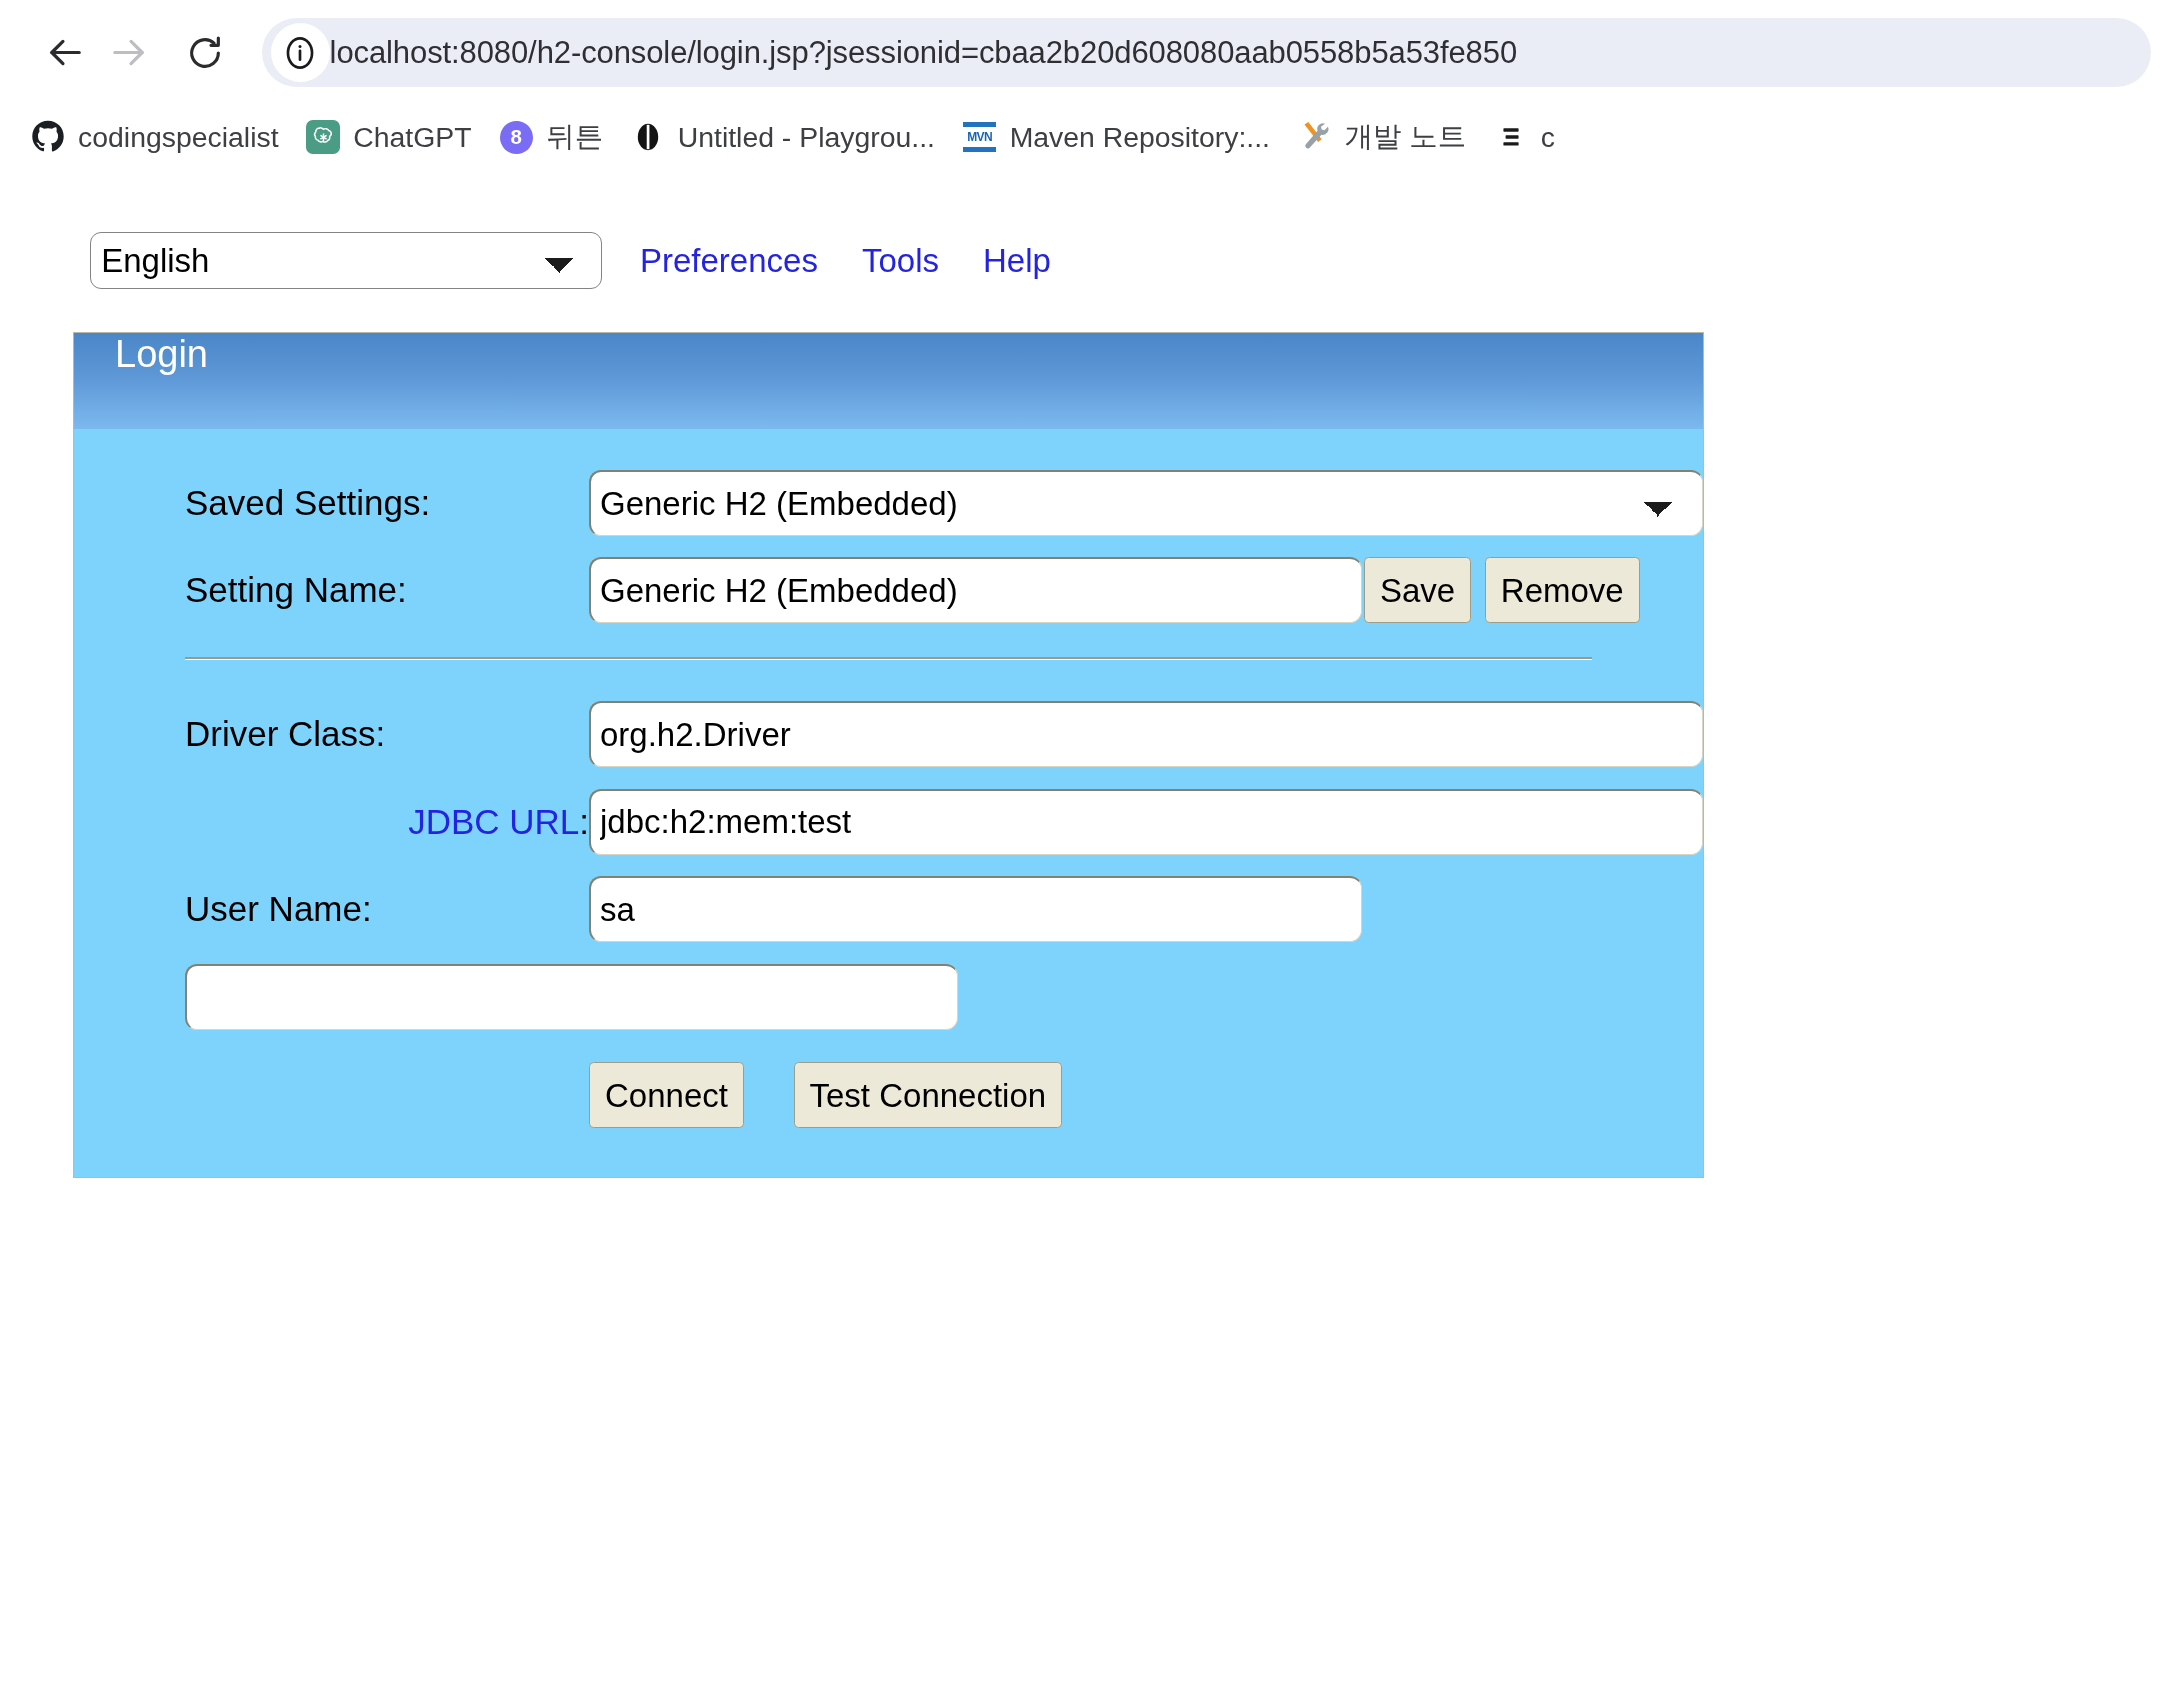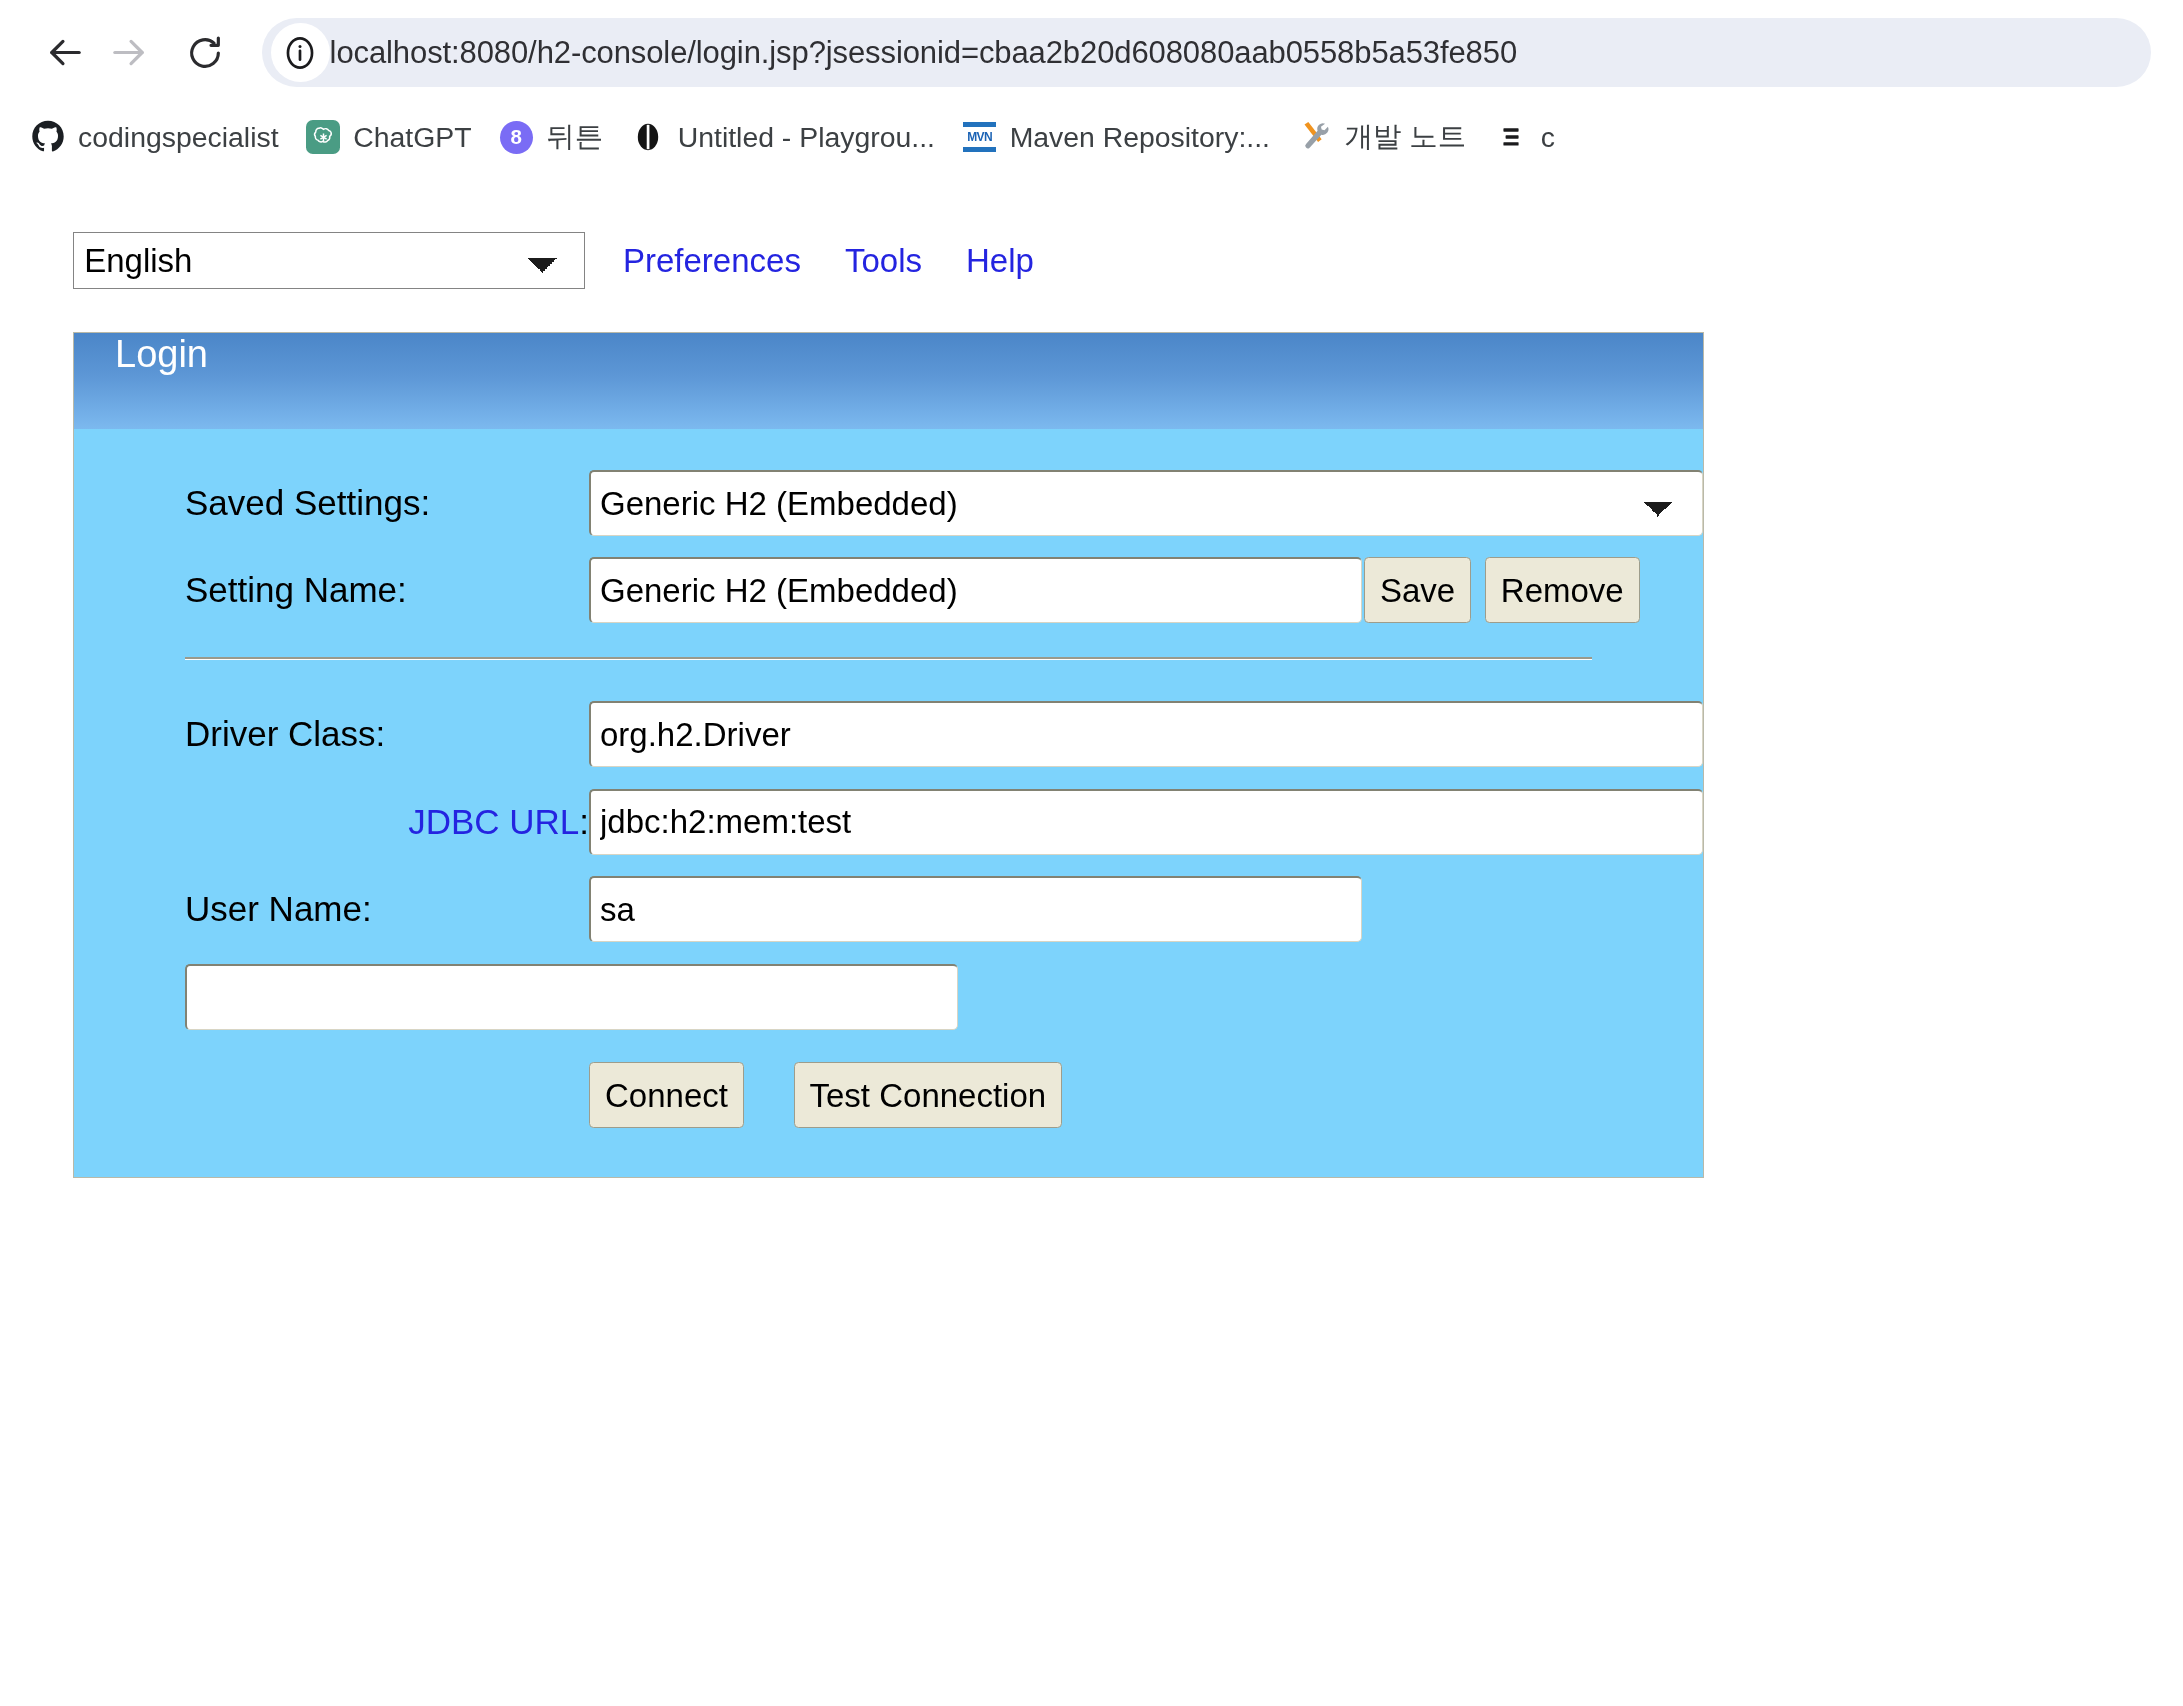--- a/index.html
+++ b/index.html
@@ -127,33 +127,34 @@
     height: 61px;
   }
 
   .lang-select {
     width: 512px;
     height: 57px;
     font-size: 33px;
     font-family: "Liberation Sans", sans-serif;
     padding: 0 10.2px;
     border: 1.7px solid #848484;
-    border-radius: 0;
+    border-radius: 11px;
     background: #ffffff;
     color: #000;
     -webkit-appearance: none;
     appearance: none;
     background-image:
       linear-gradient(45deg, transparent 50%, #1c1c1c 50%),
       linear-gradient(135deg, #1c1c1c 50%, transparent 50%);
     background-position:
       calc(100% - 41px) 25px,
       calc(100% - 27px) 25px;
     background-size: 15px 15px, 15px 15px;
     background-repeat: no-repeat;
+    margin-left: 17px;
   }
 
   .h2-links { margin-left: 38px; display: flex; align-items: center; }
   .h2-link {
     font-size: 33px;
     color: #2424e0;
     text-decoration: none;
     margin-right: 44px;
     white-space: nowrap;
   }
@@ -209,21 +210,21 @@
     height: 66px;
     font-size: 33px;
     font-family: "Liberation Sans", sans-serif;
     padding: 0 9px;
     background: #ffffff;
     color: #000;
     border-top: 2.3px solid #828273;
     border-left: 2.3px solid #828273;
     border-right: 1.7px solid #d8d5c4;
     border-bottom: 1.7px solid #d8d5c4;
-    border-radius: 5px;
+    border-radius: 12px;
     outline: none;
   }
 
   .field-wide { width: 1160px; }
   .field-narrow { width: 773px; }
 
   select.field {
     -webkit-appearance: none;
     appearance: none;
     padding-right: 68px;

